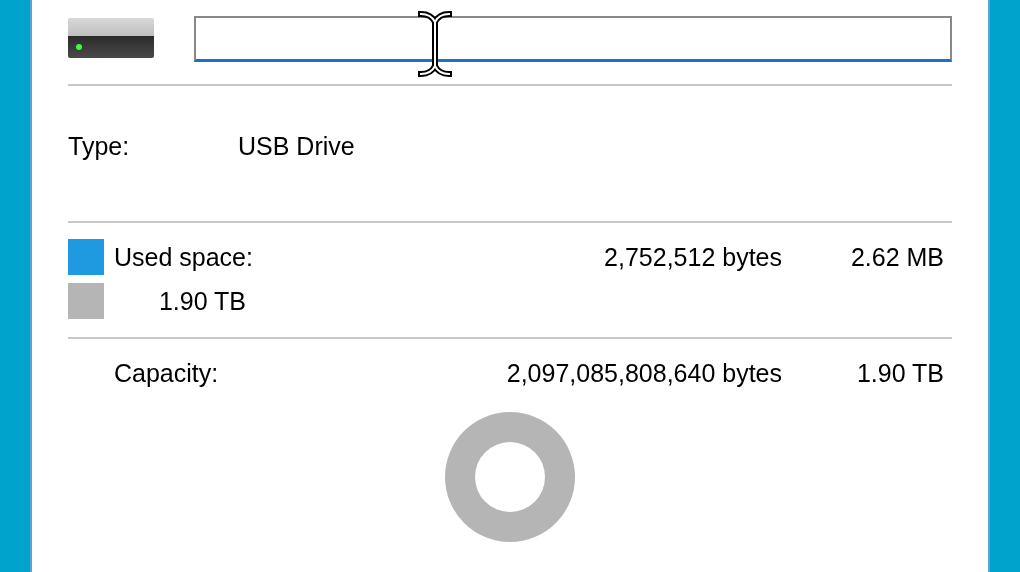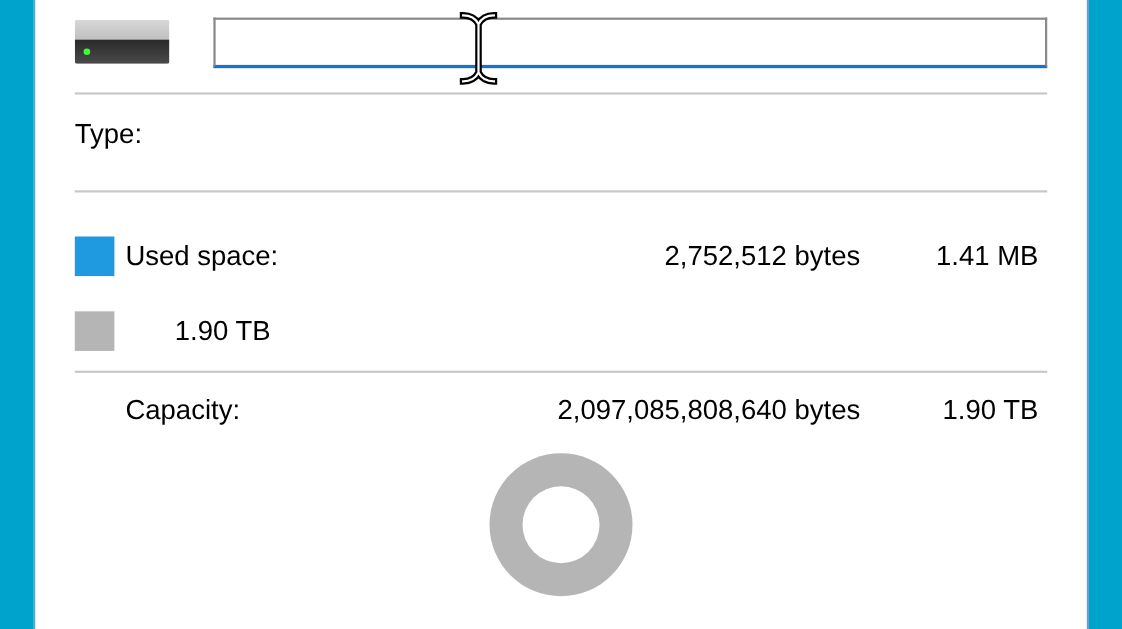--- a/index.html
+++ b/index.html
@@ -71,36 +71,36 @@
     }
     .info-block {
       padding: 16px 0 18px 0;
       border-bottom: 2px solid #c8c8c8;
     }
     .info-row {
       display: flex;
       gap: 0;
       padding: 6px 0;
       align-items: center;
+      margin-top: 24px;
     }
     .info-label {
       width: 170px;
     }
     .info-value {
       flex: 1;
     }
     .space-block {
       padding: 12px 0 14px 0;
       border-bottom: 2px solid #c8c8c8;
     }
     .space-row {
       display: flex;
       align-items: center;
       padding: 4px 0;
-      margin-top: 24px;
     }
     .swatch {
       width: 36px;
       height: 36px;
       margin-right: 10px;
     }
     .space-label {
       width: 260px;
     }
     .space-bytes {
@@ -164,31 +164,32 @@
         </div>
     </div>
     <div class="name-field">
       <input class="name-input" type="text" value="" style="">
     </div>
   </div>
 
   <div class="info-block">
     <div class="info-row">
       <div class="info-label">Type:</div>
+      <div class="info-value">USB Drive</div>
     </div>
     <div class="info-row">
     </div>
   </div>
 
   <div class="space-block">
     <div class="space-row">
       <div class="swatch" style="background:#1f9ae0"></div>
       <div class="space-label">Used space:</div>
       <div class="space-bytes">2,752,512 bytes</div>
-      <div class="space-hr">1.41 MB</div>
+      <div class="space-hr">2.62 MB</div>
     </div>
     <div class="space-row">
       <div class="swatch" style="background:#b5b5b5"></div>
       <div class="space-hr">1.90 TB</div>
     </div>
   </div>
 
   <div class="capacity-block">
     <div class="capacity-row">
       <div class="capacity-spacer"></div>

